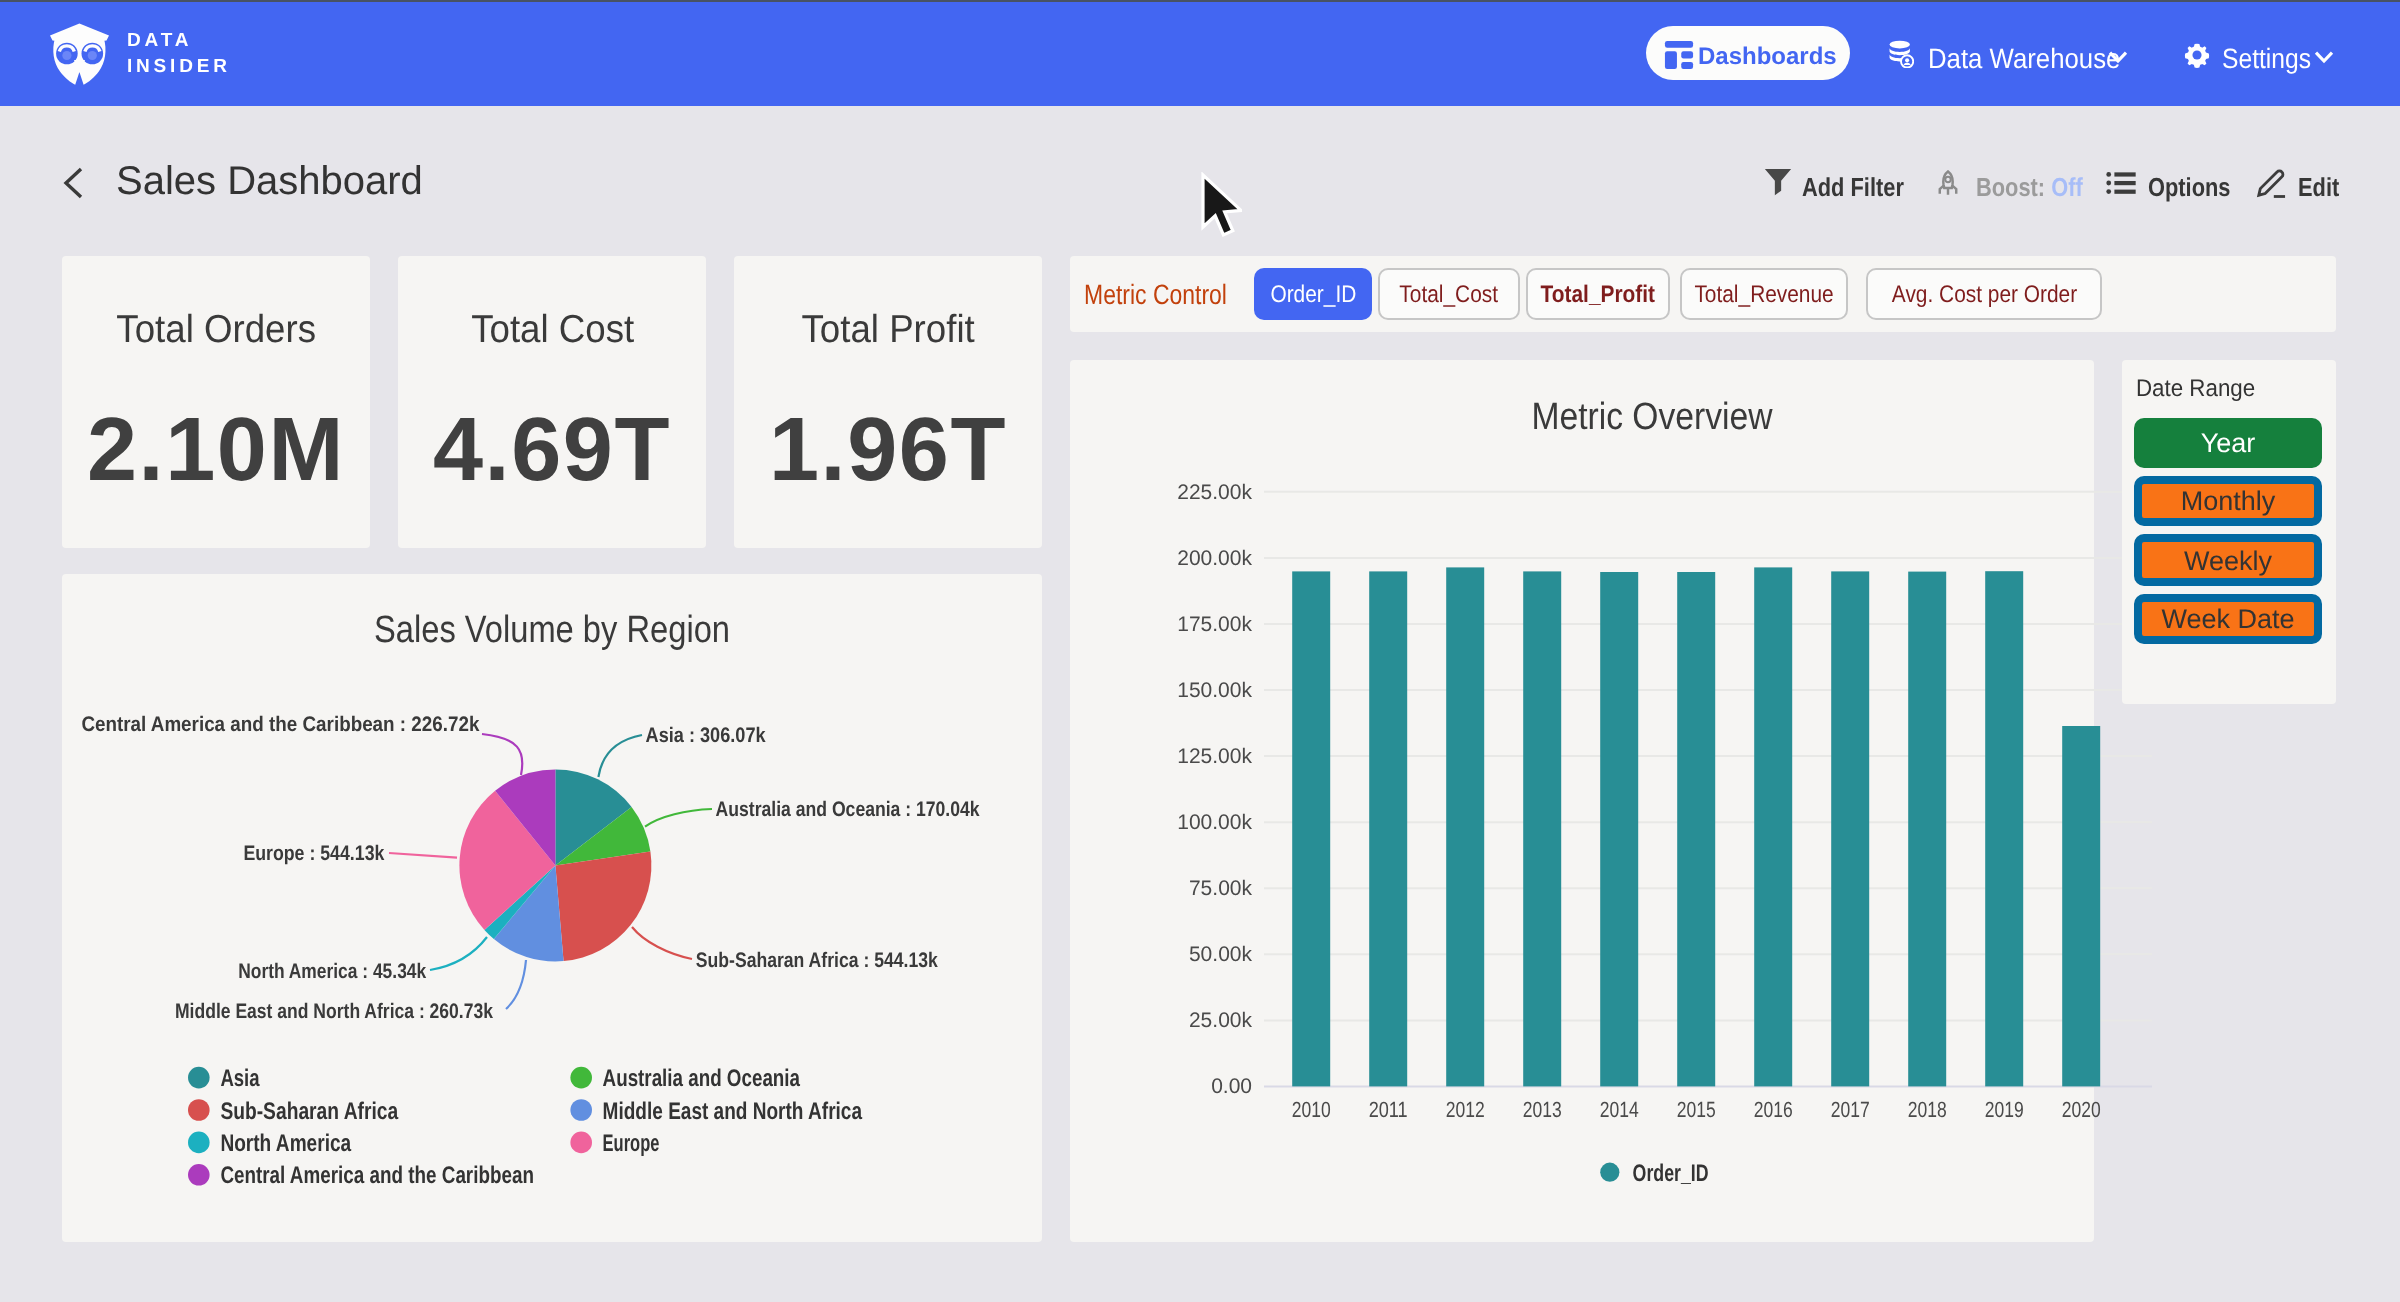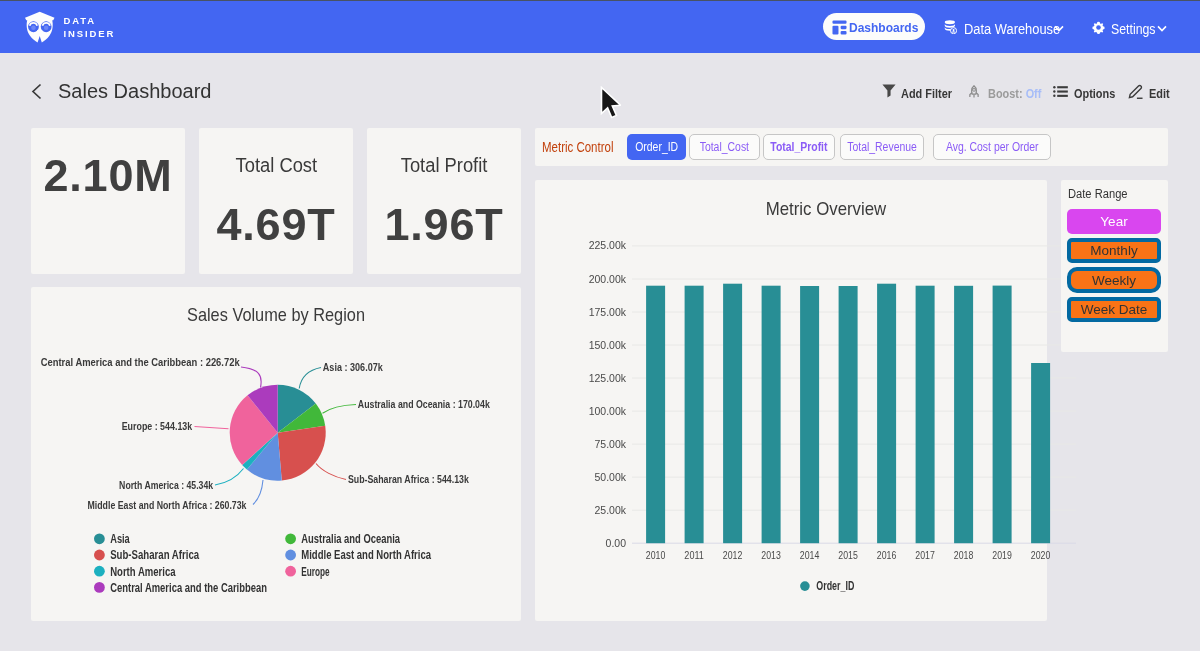--- a/index.html
+++ b/index.html
@@ -17,24 +17,24 @@
   .hlbl { position:absolute; top:85.5px; font-size:13px; font-weight:bold; color:#373737; white-space:nowrap; transform:scaleX(.84); transform-origin:0 50%; }
 
   .kpi { text-align:center; }
   .kpi .t { margin-top:26px; font-size:19.5px; color:#3a3a3a; }
   .kpi .t span { display:inline-block; transform:scaleX(.94); }
   .kpi .v { margin-top:22px; font-size:45px; color:#404040; font-weight:bold; letter-spacing:0.8px; }
 
   .mbtn { position:absolute; top:134px; height:26px; border-radius:5px; font-size:12px; display:flex; align-items:center; justify-content:center; }
   .mbtn span { display:inline-block; transform:scaleX(.87); white-space:nowrap; }
   .mbtn.sel { background:#4366f2; color:#fff; }
-  .mbtn.un { background:#fbfbfa; color:#8b5cf6; border:1px solid #c6c6c6;align-items:center; }
+  .mbtn.un { background:#fbfbfa; color:#7f1d1d; border:1px solid #c6c6c6;align-items:center; }
 
   .dbtn { position:absolute; left:1067px; width:94px; height:25.5px; border-radius:5px; font-size:13.5px; display:flex; align-items:center; justify-content:center; }
-  .dbtn.sel { background:#d946ef; color:#fff; }
+  .dbtn.sel { background:#15803d; color:#fff; }
   .dbtn.un { background:#f97316; color:#333; border:4px solid #0369a1; }
 </style>
 </head>
 <body>
 
   <div id="nav"></div>
   <svg class="abs" style="left:24.5px; top:11px;" width="30" height="34" viewBox="0 0 60 68">
     <path fill="#fdfdfd" d="M29.4 1.5 L59 13.5 L56.5 18.5 L29.4 21.5 L2.5 18.5 L0 13.5 Z"></path>
     <path fill="#fdfdfd" d="M5 16 C1.5 28 3.5 41 10 49.5 C14.5 55.5 20.5 60.5 25.2 62.8 L29.4 50 L33.6 62.8 C38.3 60.5 44.3 55.5 48.8 49.5 C55.3 41 57.3 28 53.8 16 Z"></path>
     <circle cx="16.9" cy="31.5" r="10.8" fill="#4366f2"></circle>
@@ -105,20 +105,21 @@
   </svg>
   <div class="hlbl" style="left:1074px;">Options</div>
 
   <svg class="abs" style="left:1128px; top:84px;" width="15" height="15" viewBox="0 0 16 16">
     <path fill="none" stroke="#3c3c3c" stroke-width="1.5" d="M1.5 14.5 L2.3 11 L11.2 2.1 a1.8 1.8 0 0 1 2.6 0 a1.8 1.8 0 0 1 0 2.6 L4.9 13.6 L1.5 14.5 Z"></path>
     <path stroke="#3c3c3c" stroke-width="1.5" d="M9.5 15.2 L15.5 15.2"></path>
   </svg>
   <div class="hlbl" style="left:1148.5px;">Edit</div>
 
   <div class="card kpi" style="left:31px; top:128px; width:154px; height:146px;">
+    <div class="t"><span>Total Orders</span></div>
     <div class="v">2.10M</div>
   </div>
   <div class="card kpi" style="left:199px; top:128px; width:154px; height:146px;">
     <div class="t"><span>Total Cost</span></div>
     <div class="v">4.69T</div>
   </div>
   <div class="card kpi" style="left:367px; top:128px; width:154px; height:146px;">
     <div class="t"><span>Total Profit</span></div>
     <div class="v">1.96T</div>
   </div>
@@ -229,18 +230,18 @@
       <text x="469.6" y="378.5" text-anchor="middle" font-size="11" fill="#4a4a4a" textLength="19.5" lengthAdjust="spacingAndGlyphs">2020</text>
       <circle cx="233.9" cy="406.1" r="4.8" fill="#288e95"></circle>
       <text x="245.3" y="410.4" font-size="12" font-weight="bold" fill="#333" textLength="38" lengthAdjust="spacingAndGlyphs">Order_ID</text>
     </svg>
   </div>
 
   <div class="card" style="left:1061px; top:180px; width:107px; height:172px;"></div>
   <div class="abs" style="left:1068px; top:187px; font-size:12px; color:#333;"><span class="sx" style="transform:scaleX(.93);">Date Range</span></div>
   <div class="dbtn sel" style="top:208.5px;">Year</div>
   <div class="dbtn un" style="top:237.9px;">Monthly</div>
-  <div class="dbtn un" style="top:267.3px;border-radius:10px;">Weekly</div>
+  <div class="dbtn un" style="top:267.3px;">Weekly</div>
   <div class="dbtn un" style="top:296.7px;">Week Date</div>
 
   <svg class="abs" style="left:600px; top:86px;" width="21" height="34" viewBox="0 0 21 34">
     <path d="M1.5 1.5 L1.5 27.5 L7.6 21.9 L11.7 31.5 L16.4 29.4 L12.3 20 L20.5 19.2 Z" fill="#181818" stroke="#fff" stroke-width="1.6"></path>
   </svg>
 
 </body></html>

